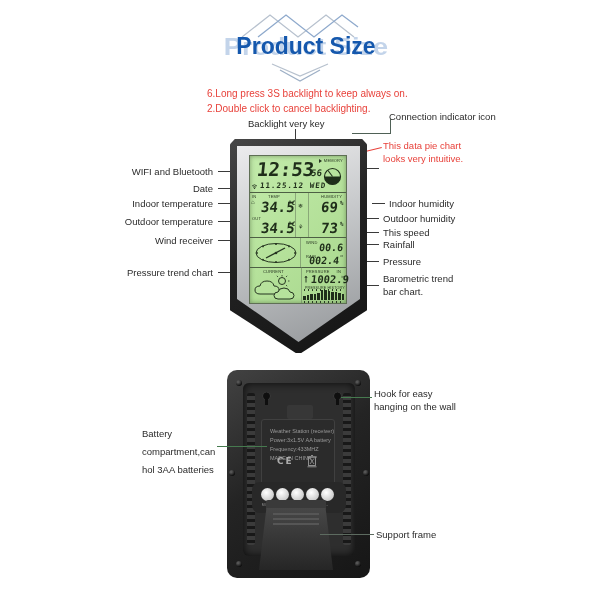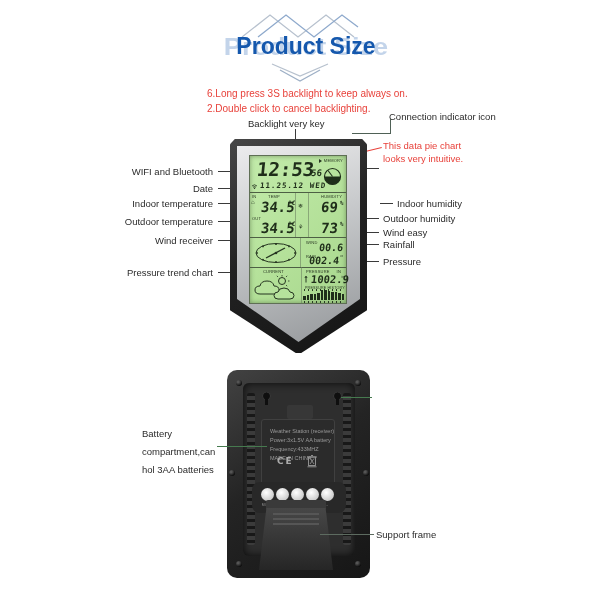--- a/index.html
+++ b/index.html
@@ -134,39 +134,44 @@
       <div class="seg-ln"></div>
   </div>
   <div class="llrow" style="right:368px;top:266px">
     <span class="lbl" style="position:static">Pressure trend chart</span>
       <div class="seg-ln"></div>
   </div>
 
   <div class="rlrow" style="left:366px;top:168px">
     <div class="seg-ln"></div>
   </div>
-  <div class="rlrow" style="left:380px;top:197px">
+  <div class="rlrow" style="left:372px;top:197px">
     <div class="seg-ln"></div>
       <span class="lbl" style="position:static">Indoor humidity</span>
   </div>
   <div class="rlrow" style="left:366px;top:212px">
     <div class="seg-ln"></div>
       <span class="lbl" style="position:static">Outdoor humidity</span>
   </div>
   <div class="rlrow" style="left:366px;top:226px">
     <div class="seg-ln"></div>
-      <span class="lbl" style="position:static">Wind easy</span>
+      <span class="lbl" style="position:static">This speed</span>
   </div>
   <div class="rlrow" style="left:366px;top:238px">
     <div class="seg-ln"></div>
       <span class="lbl" style="position:static">Rainfall</span>
   </div>
   <div class="rlrow" style="left:366px;top:255px">
     <div class="seg-ln"></div>
       <span class="lbl" style="position:static">Pressure</span>
+  </div>
+  <div class="rlrow" style="left:366px;top:272px">
+    <div class="seg-ln"></div>
+      <span class="lbl pre" style="position:static">Barometric trend
+bar chart.</span>
   </div>
 
   <div class="case-front"></div>
   <div class="bezel"></div>
 
   <div class="lcd">
 
     <span class="seg abs" style="left:7px;top:4px;font-size:19px">12:53</span>
     <span class="seg abs" style="left:61px;top:13px;font-size:9px">56</span>
     <span class="tinyl" style="right:3px;top:3px">MEMORY</span>
@@ -311,20 +316,22 @@
     <div class="stand-ridges"></div>
   </div>
 
   <div class="screw" style="left:236px;top:380px"></div>
   <div class="screw" style="left:355px;top:380px"></div>
   <div class="screw" style="left:236px;top:561px"></div>
   <div class="screw" style="left:355px;top:561px"></div>
   <div class="screw" style="left:229px;top:470px"></div>
   <div class="screw" style="left:363px;top:470px"></div>
 
+  <div class="lbl pre" style="left:374px;top:387px">Hook for easy
+hanging on the wall</div>
   <div class="ln green" style="left:341px;top:397px;width:31px;height:1px"></div>
 
   <div class="lbl pre" style="left:142px;top:425px;line-height:18px">Battery
 compartment,can
 hol 3AA batteries</div>
   <div class="ln green" style="left:217px;top:446px;width:50px;height:1px"></div>
 
   <div class="lbl" style="left:376px;top:528px">Support frame</div>
   <div class="ln gray" style="left:320px;top:534px;width:54px;height:1px"></div>
 

